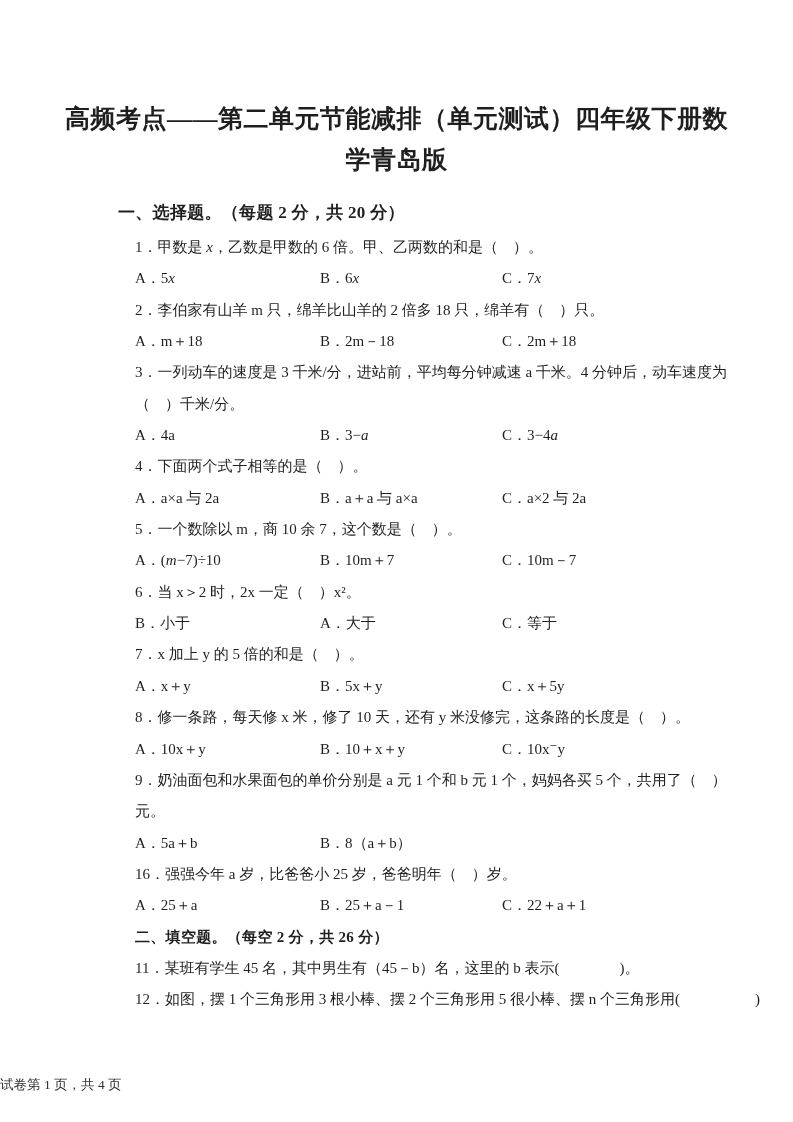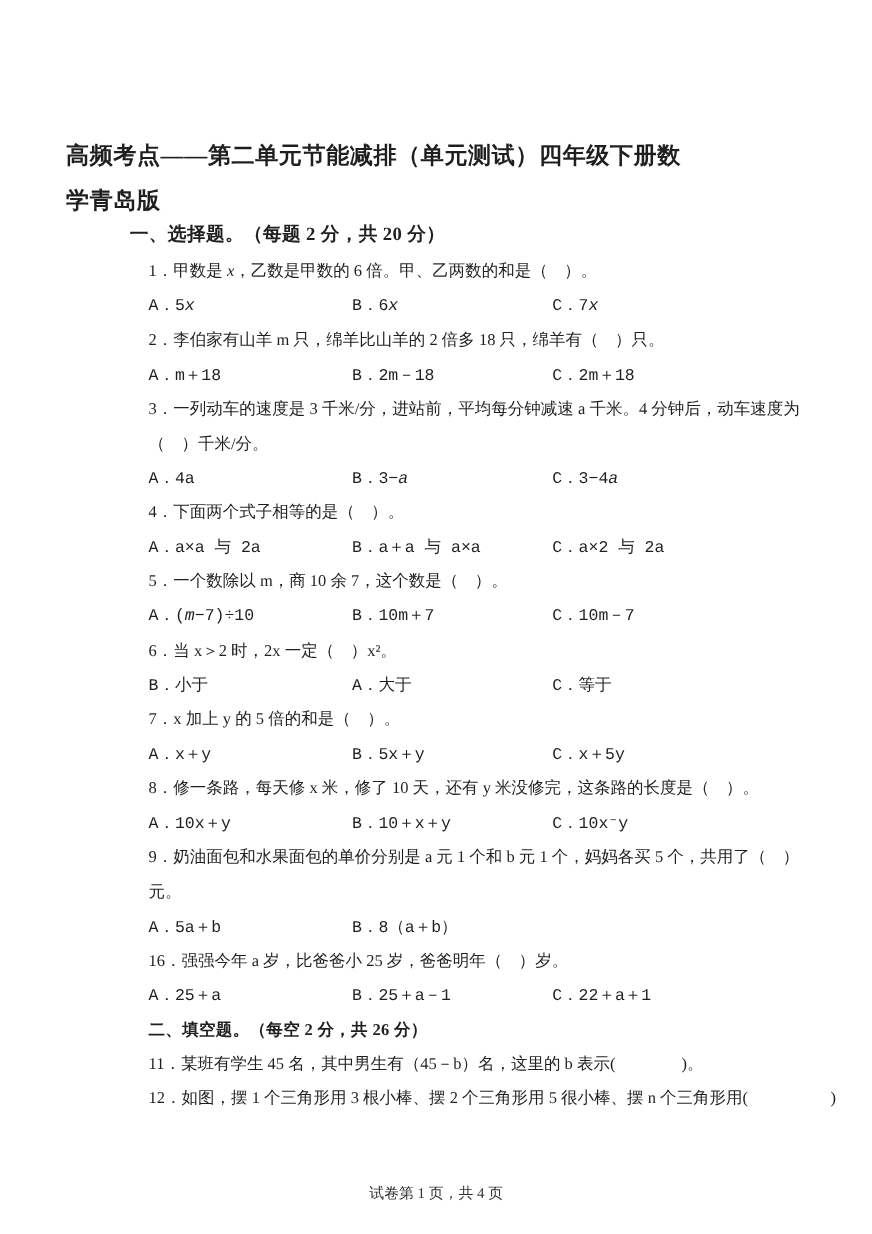--- a/index.html
+++ b/index.html
@@ -7,24 +7,25 @@
     position: relative;
     width: 793px;
     height: 1122px;
     background: #ffffff;
     color: #1f1f1f;
     font-family: "Liberation Serif", "DejaVu Serif", serif;
     overflow: hidden;
   }
   .title {
     position: absolute;
-    top: 121px;
+    top: 98px;
     left: 60px;
     width: 673px;
-    font-size: 21px;
+    text-align: center;
+    font-size: 25px;
     font-weight: bold;
     line-height: 41px;
     letter-spacing: 0.5px;
   }
   .sec-heading {
     font-weight: bold;
     font-size: 17px;
     letter-spacing: 0.3px;
   }
   .sec1 {
@@ -44,28 +45,27 @@
   .row {
     height: 31.35px;
     line-height: 31.35px;
     font-size: 15px;
     white-space: nowrap;
   }
   .opts {
     display: grid;
     grid-template-columns: 185px 182px auto;
   }
-  .opt { display: block; font-family: Liberation Mono, monospace; }
+  .opt { display: block; }
   .it { font-style: italic; }
   .footer {
     position: absolute;
     top: 1075px;
     left: 0;
     width: 793px;
-    text-align: center;
     font-size: 13.5px;
     line-height: 19px;
     color: #333333;
   }
 </style>
 </head>
 <body>
 
 <div class="page">
 

